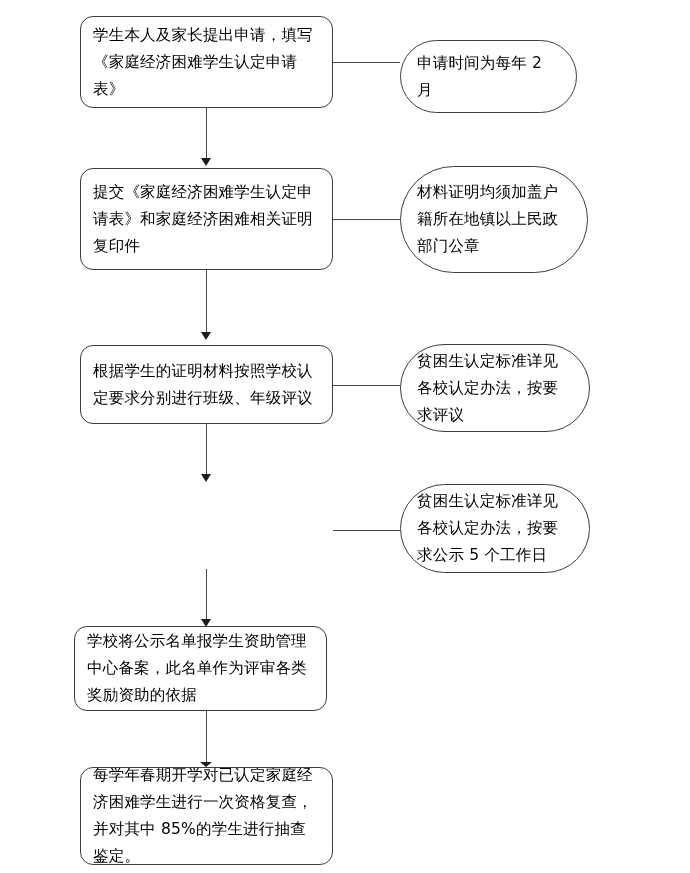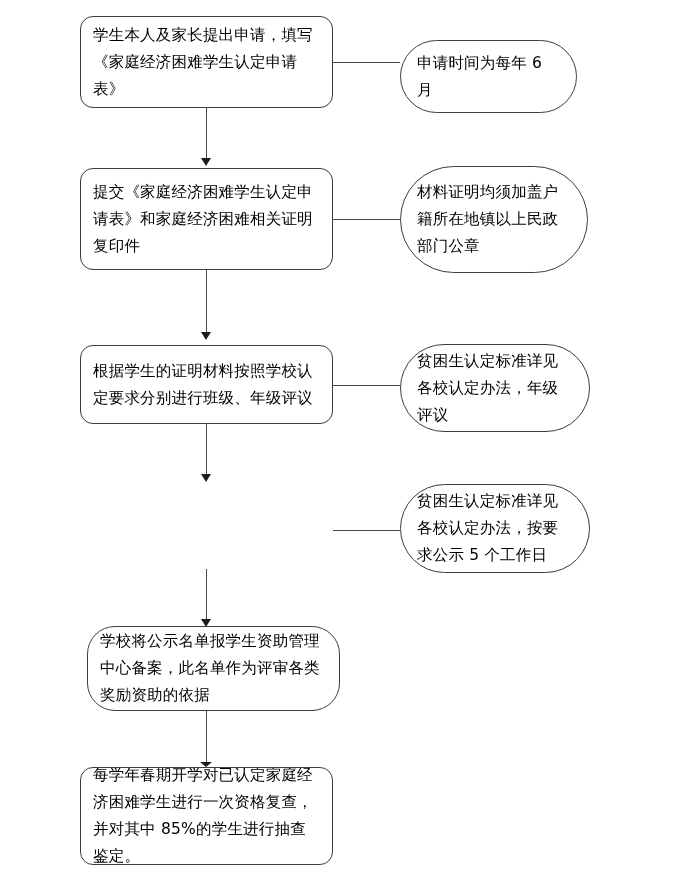--- a/index.html
+++ b/index.html
@@ -93,21 +93,21 @@
 
 <div id="flowchart">
 
   <div class="node left" style="left:80px; top:16px; width:253px; height:92px;">
     <span class="node-text">学生本人及家长提出申请，填写《家庭经济困难学生认定申请表》</span>
   </div>
 
   <div class="hline" style="left:333px; top:62px; width:67px;"></div>
 
   <div class="node right" style="left:400px; top:40px; width:177px; height:73px;">
-    <span class="node-text">申请时间为每年 6 月</span>
+    <span class="node-text">申请时间为每年 2 月</span>
   </div>
 
   <div class="vline" style="left:206px; top:108px; height:56px;"></div>
   <div class="arrowhead" style="left:201px; top:158px;"></div>
 
   <div class="node left" style="left:80px; top:168px; width:253px; height:102px;">
     <span class="node-text">提交《家庭经济困难学生认定申请表》和家庭经济困难相关证明复印件</span>
   </div>
 
   <div class="hline" style="left:333px; top:219px; width:67px;"></div>
@@ -119,37 +119,37 @@
   <div class="vline" style="left:206px; top:270px; height:68px;"></div>
   <div class="arrowhead" style="left:201px; top:332px;"></div>
 
   <div class="node left" style="left:80px; top:345px; width:253px; height:79px;justify-content:center;">
     <span class="node-text">根据学生的证明材料按照学校认定要求分别进行班级、年级评议</span>
   </div>
 
   <div class="hline" style="left:333px; top:385px; width:67px;"></div>
 
   <div class="node right" style="left:400px; top:344px; width:190px; height:88px;">
-    <span class="node-text">贫困生认定标准详见各校认定办法，年级评议</span>
+    <span class="node-text">贫困生认定标准详见各校认定办法，按要求评议</span>
   </div>
 
   <div class="vline" style="left:206px; top:424px; height:56px;"></div>
   <div class="arrowhead" style="left:201px; top:474px;"></div>
 
 
   <div class="hline" style="left:333px; top:530px; width:67px;"></div>
 
   <div class="node right" style="left:400px; top:484px; width:190px; height:89px;justify-content:center;">
     <span class="node-text">贫困生认定标准详见各校认定办法，按要求公示 5 个工作日</span>
   </div>
 
   <div class="vline" style="left:206px; top:569px; height:56px;"></div>
   <div class="arrowhead" style="left:201px; top:619px;"></div>
 
-  <div class="node left" style="left:87px; top:626px; width:253px; height:85px;border-radius:28px;">
+  <div class="node left" style="left:74px; top:626px; width:253px; height:85px;">
     <span class="node-text">学校将公示名单报学生资助管理中心备案，此名单作为评审各类奖励资助的依据</span>
   </div>
 
   <div class="vline" style="left:206px; top:711px; height:54px;"></div>
   <div class="arrowhead blunt" style="left:200px; top:762px;"></div>
 
   <div class="node left" style="left:80px; top:767px; width:253px; height:98px;">
     <span class="node-text">每学年春期开学对已认定家庭经济困难学生进行一次资格复查，并对其中 85%的学生进行抽查鉴定。</span>
   </div>
 

